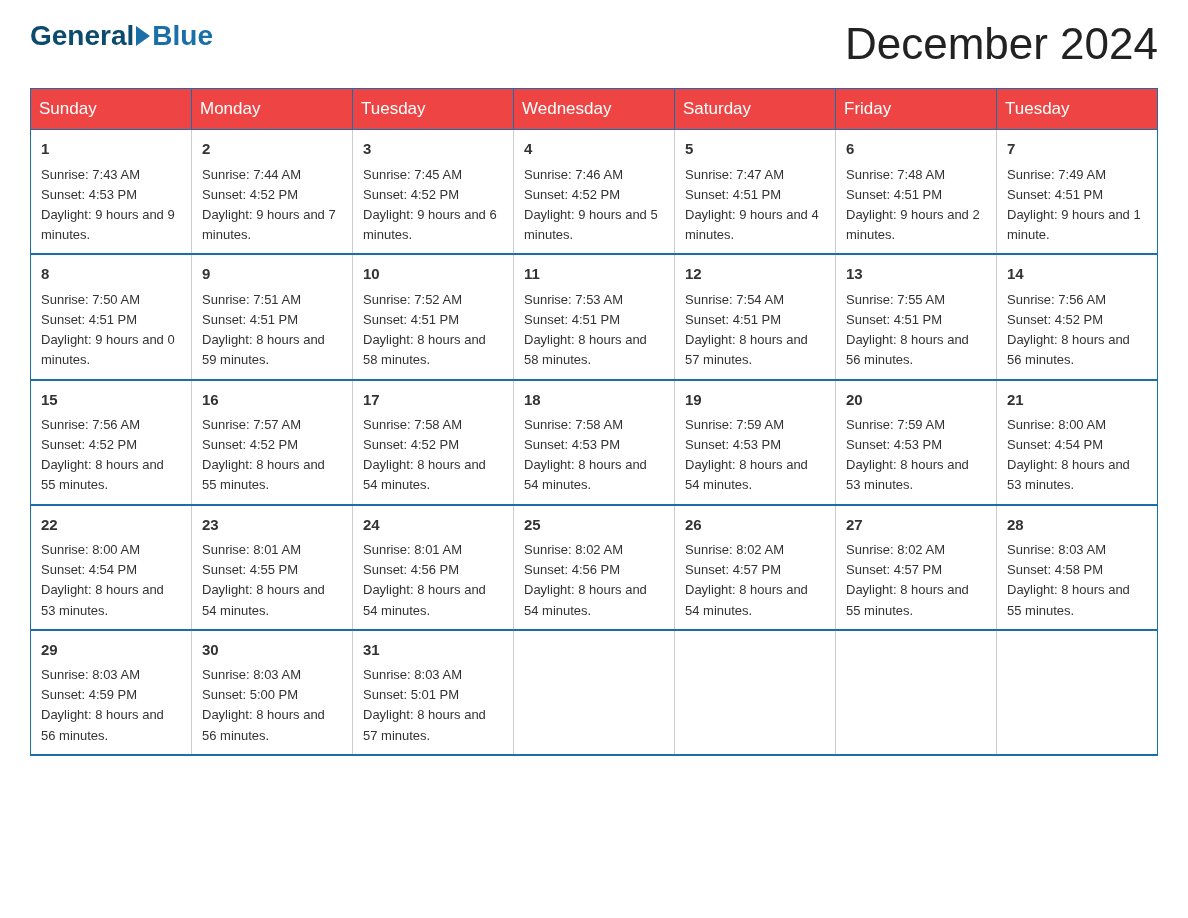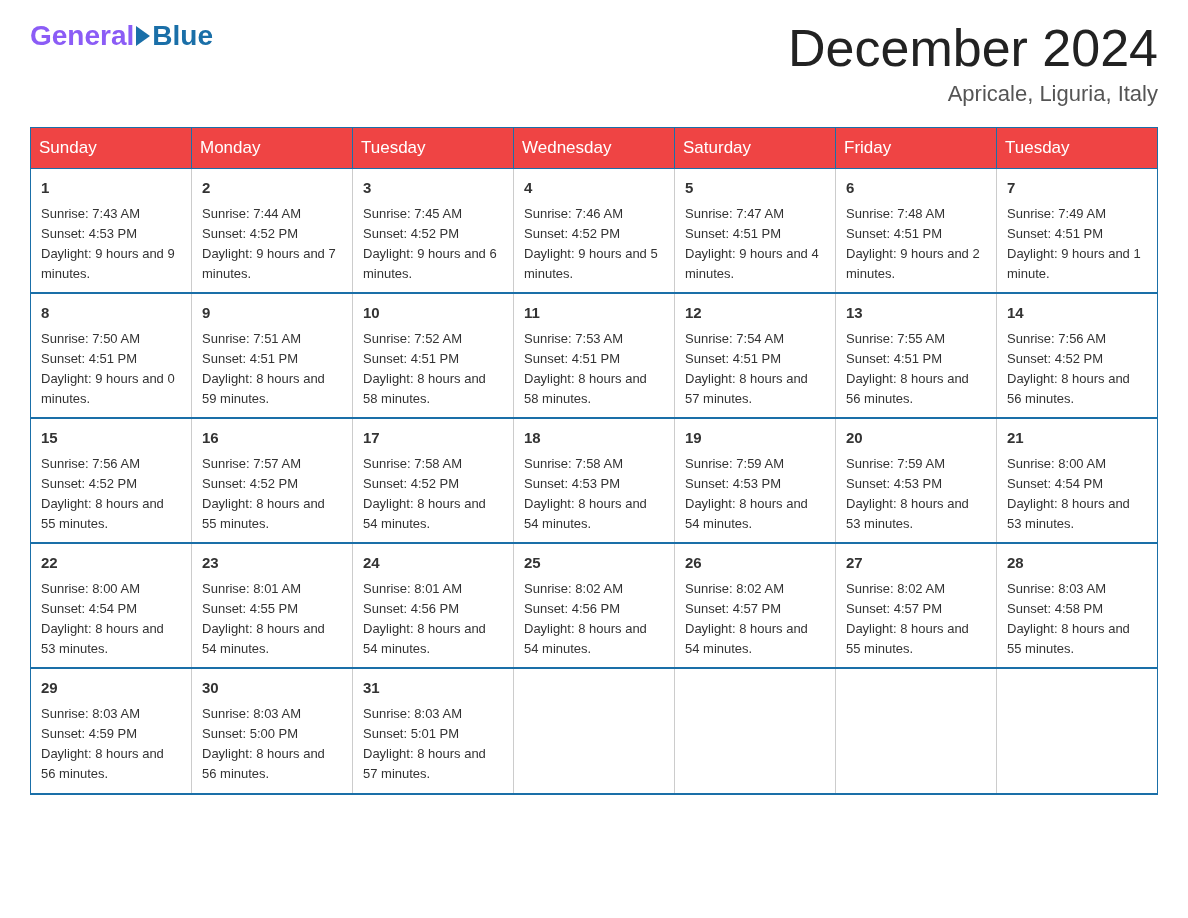--- a/index.html
+++ b/index.html
@@ -21,41 +21,41 @@
       flex-direction: column;
       align-items: flex-start;
     }
     .logo-text {
       display: flex;
       align-items: center;
       font-size: 28px;
       font-weight: bold;
       color: #333;
     }
-    .logo-general { color: #8b5cf6; }
+    .logo-general { color: #0c4a6e; }
     .logo-arrow {
       width: 0;
       height: 0;
       border-left: 14px solid #1a6fa8;
       border-top: 10px solid transparent;
       border-bottom: 10px solid transparent;
       display: inline-block;
       margin: 0 2px;
       vertical-align: middle;
     }
     .logo-blue {
       color: #1a6fa8;
       font-size: 28px;
       font-weight: bold;
     }
     .title-area {
       text-align: right;
     }
     .month-title {
-      font-size: 52px;
+      font-size: 44px;
       font-weight: normal;
       color: #222;
       line-height: 1.1;
       margin-left: 37px;
     }
     .location {
       font-size: 22px;
       color: #555;
       margin-top: 4px;
     }
@@ -113,21 +113,20 @@
 <div class="header">
   <div class="logo">
     <div class="logo-text">
       <span class="logo-general">General</span>
       <span class="logo-arrow"></span>
       <span class="logo-blue">Blue</span>
     </div>
   </div>
   <div class="title-area">
     <div class="month-title">December 2024</div>
-    <div class="location">Apricale, Liguria, Italy</div>
   </div>
 </div>
 
 <table class="calendar">
   <thead>
     <tr>
       <th>Sunday</th>
       <th>Monday</th>
       <th>Tuesday</th>
       <th>Wednesday</th>

